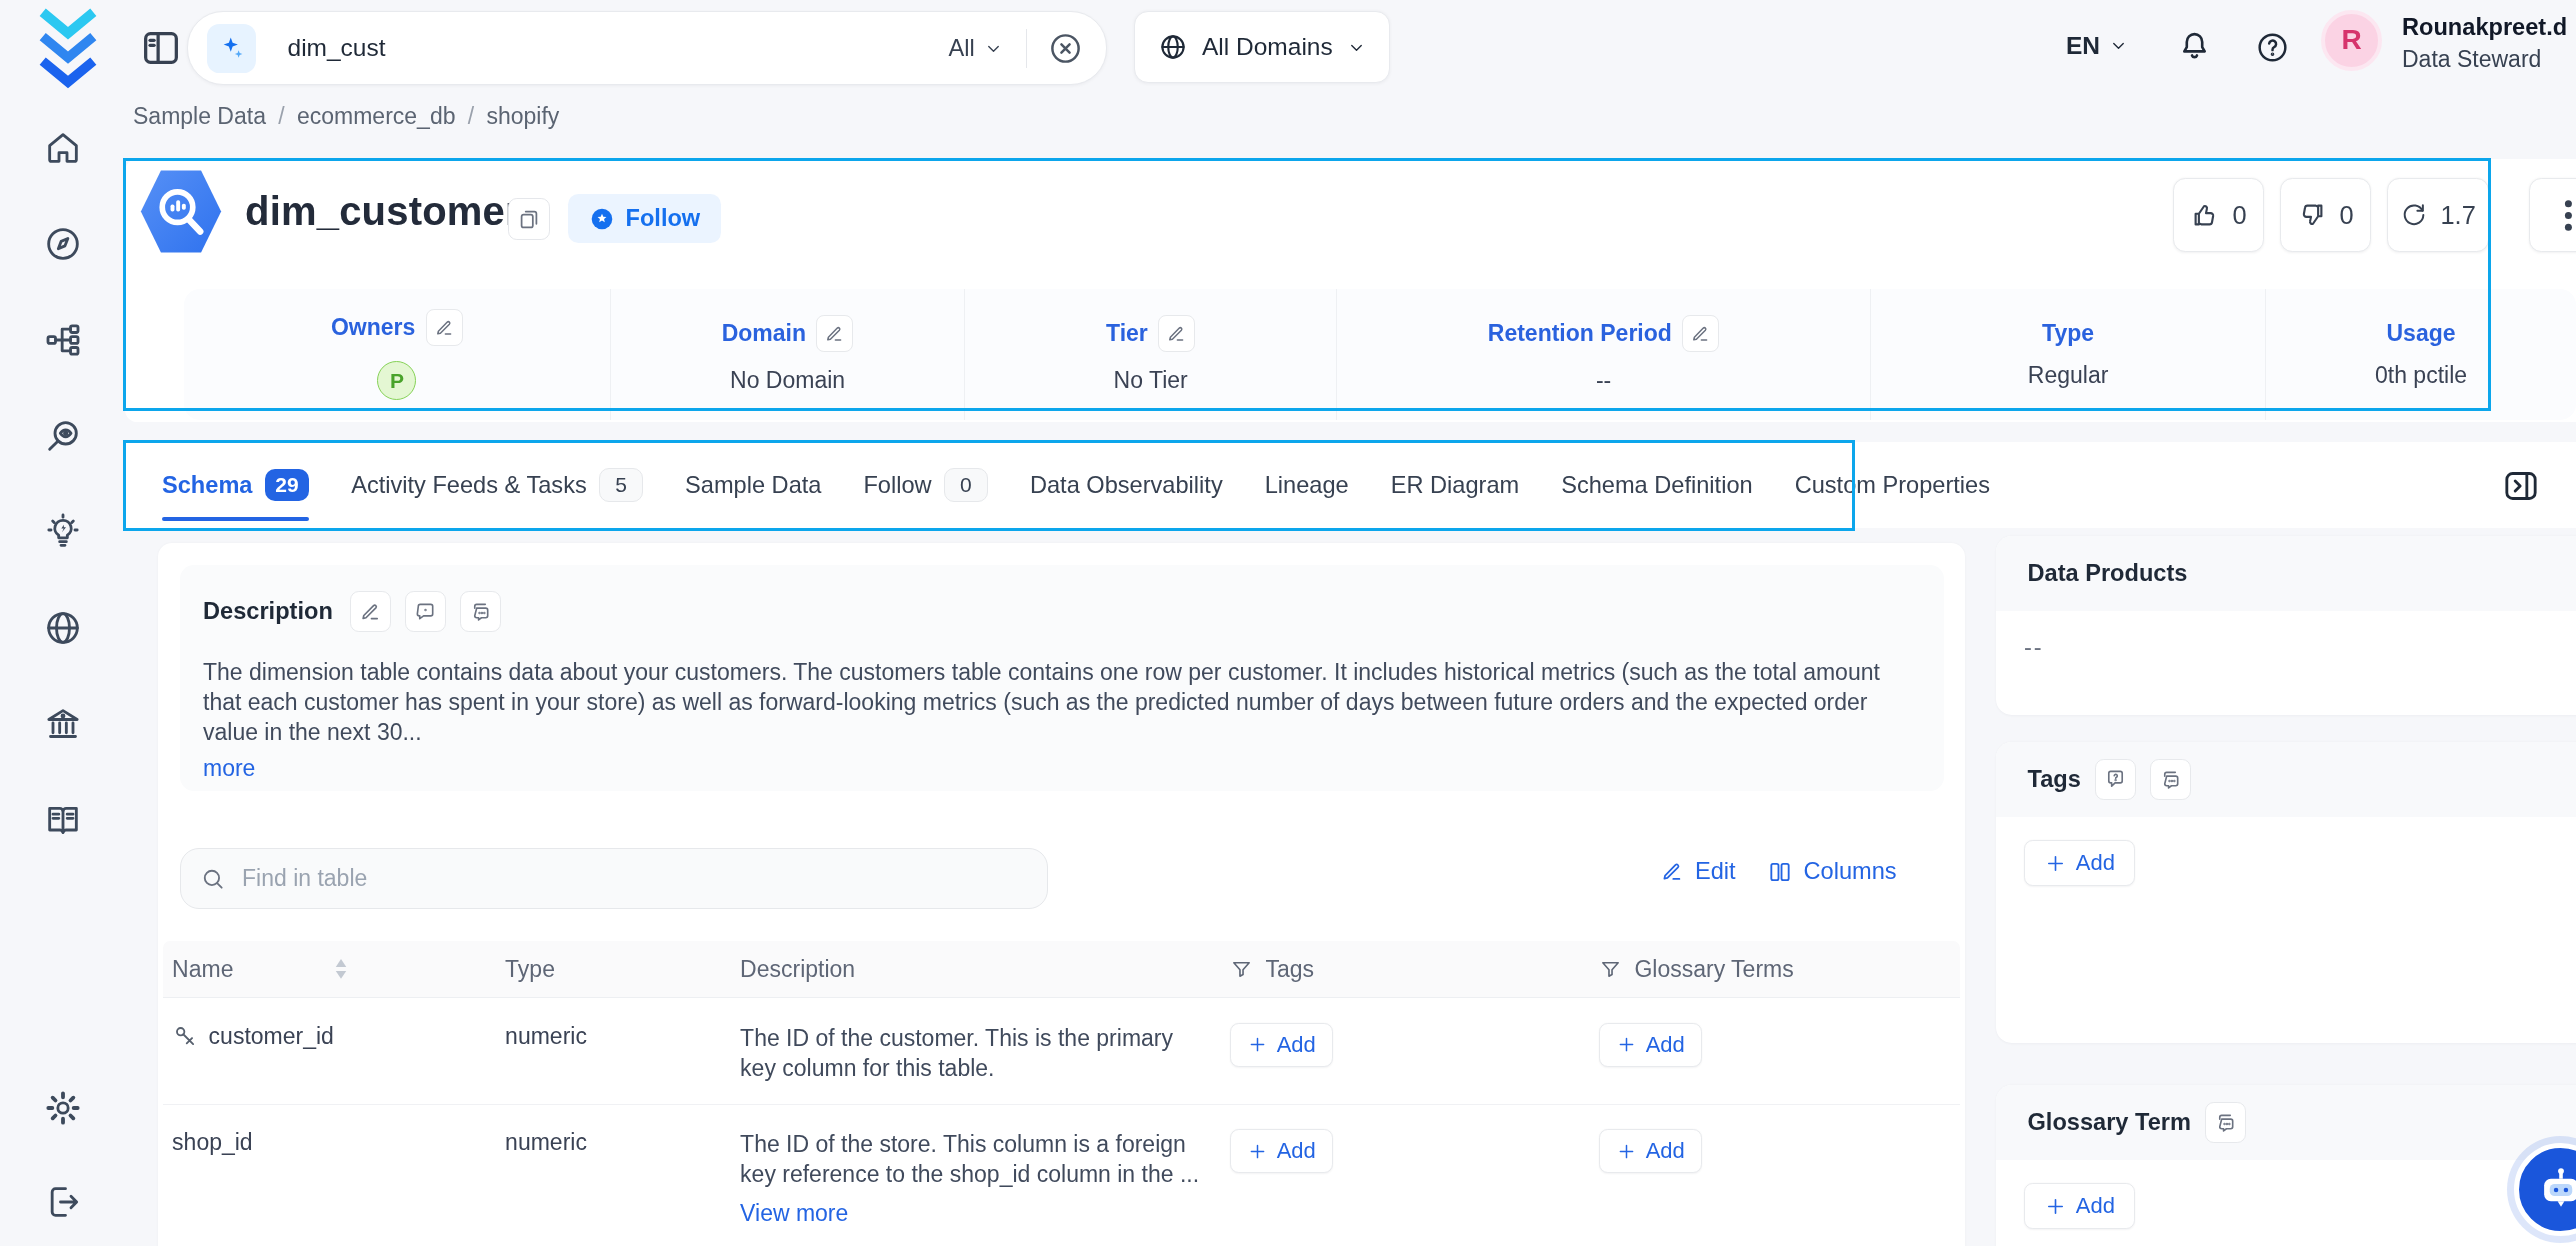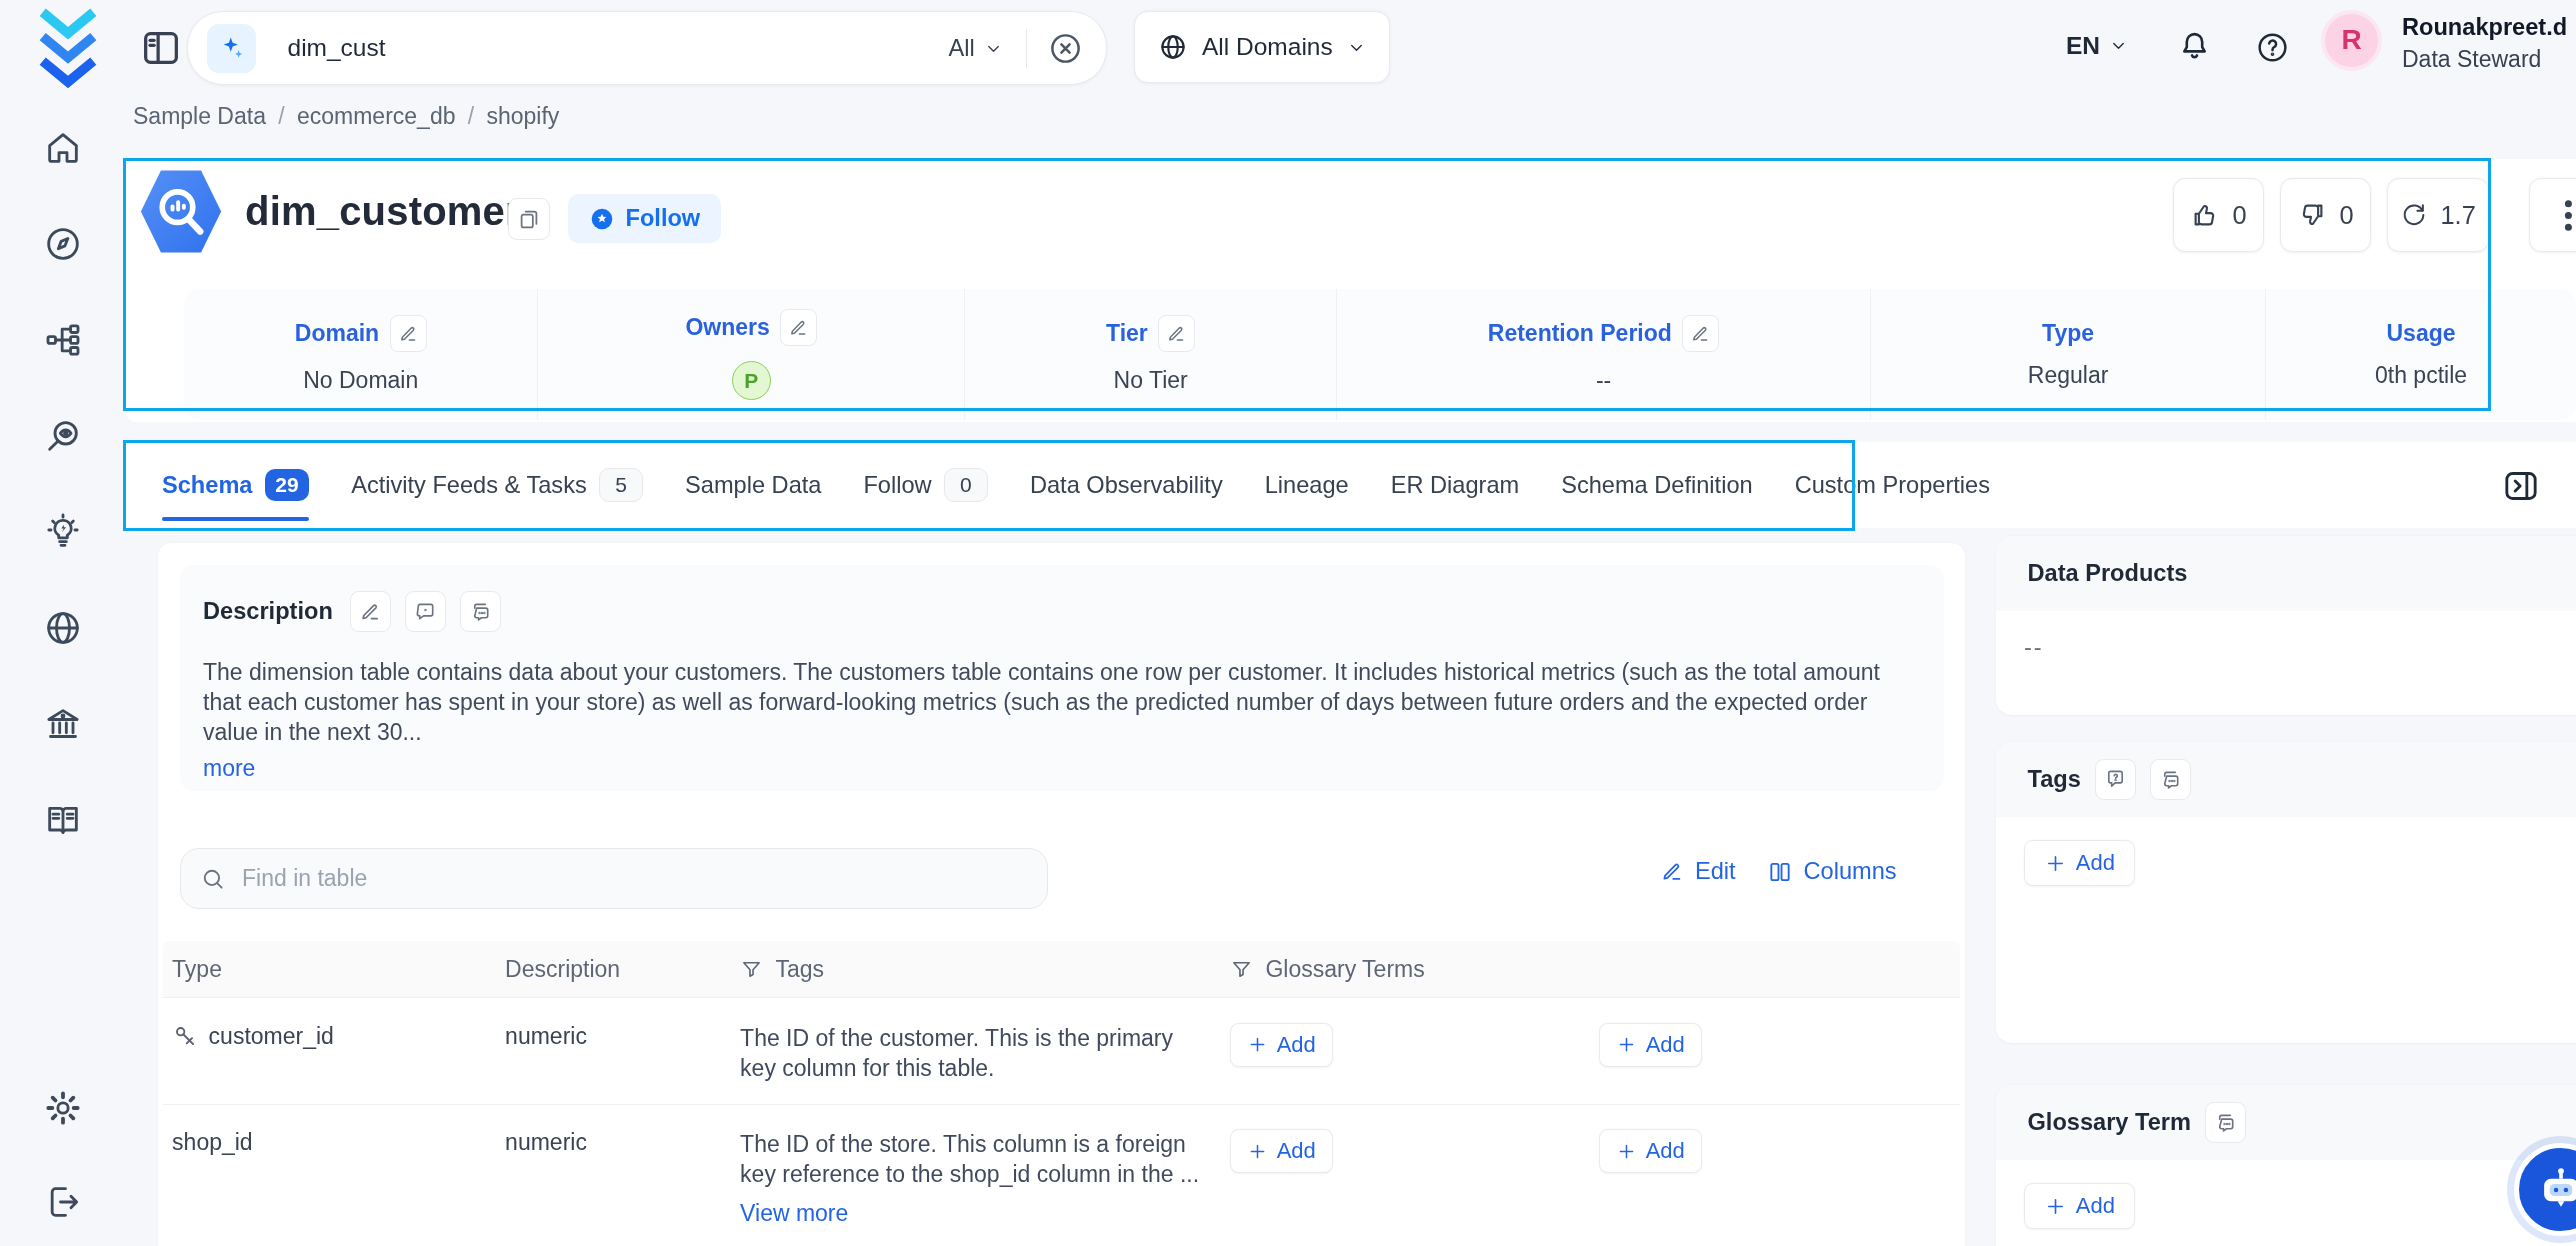--- a/index.html
+++ b/index.html
@@ -344,43 +344,43 @@
     </div>
     <div class="stat-btn" style="left:2404px;width:79px;">
       <svg width="8.8" height="35" viewBox="0 0 6 24">
         <circle cx="3" cy="4" r="2.4" fill="#374151"></circle>
           <circle cx="3" cy="12" r="2.4" fill="#374151"></circle>
           <circle cx="3" cy="20" r="2.4" fill="#374151"></circle>
       </svg>
     </div>
 
     <div class="meta-strip">
+      <div class="meta-col" style="flex:1.47">
+        <div class="meta-label">
+            <span>Owners</span>
+          <span class="meta-edit">
+              <svg class="ic" width="21" height="21" viewBox="0 0 24 24">
+                <path d="M5 16.2l-.7 3 3-.7L17.6 8.2a1.7 1.7 0 0 0-2.4-2.4zM13 19.5h6"></path>
+              </svg>
+            </span>
+          </div>
+        <div class="owner-avatar">
+            <span>P</span>
+          </div>
+      </div>
       <div class="meta-col" style="flex:1.22">
         <div class="meta-label">
             <span>Domain</span>
           <span class="meta-edit">
               <svg class="ic" width="21" height="21" viewBox="0 0 24 24">
                 <path d="M5 16.2l-.7 3 3-.7L17.6 8.2a1.7 1.7 0 0 0-2.4-2.4zM13 19.5h6"></path>
               </svg>
             </span>
           </div>
         <div class="meta-value">No Domain</div>
-      </div>
-      <div class="meta-col" style="flex:1.47">
-        <div class="meta-label">
-            <span>Owners</span>
-          <span class="meta-edit">
-              <svg class="ic" width="21" height="21" viewBox="0 0 24 24">
-                <path d="M5 16.2l-.7 3 3-.7L17.6 8.2a1.7 1.7 0 0 0-2.4-2.4zM13 19.5h6"></path>
-              </svg>
-            </span>
-          </div>
-        <div class="owner-avatar">
-            <span>P</span>
-          </div>
       </div>
       <div class="meta-col" style="flex:1.28">
         <div class="meta-label">
             <span>Tier</span>
           <span class="meta-edit">
               <svg class="ic" width="21" height="21" viewBox="0 0 24 24">
                 <path d="M5 16.2l-.7 3 3-.7L17.6 8.2a1.7 1.7 0 0 0-2.4-2.4zM13 19.5h6"></path>
               </svg>
             </span>
           </div>
@@ -503,20 +503,31 @@
       <svg class="ic" width="26" height="26" viewBox="0 0 24 24">
           <rect x="4" y="4.5" width="6.6" height="15" rx="1.5"></rect>
           <rect x="13.4" y="4.5" width="6.6" height="15" rx="1.5"></rect>
         </svg>
       <span>Columns</span>
     </div>
 
     <div class="schema-grid">
       <div class="grid-row thead">
         <div class="th">
+          <span>Name</span>
+          <span class="sorter">
+            <svg width="14" height="8.8" viewBox="0 0 16 10">
+                <path d="M8 0l6 9H2z" fill="#C3C9D2"></path>
+              </svg>
+            <svg width="14" height="8.8" viewBox="0 0 16 10">
+                <path d="M8 10L2 1h12z" fill="#C3C9D2"></path>
+              </svg>
+          </span>
+        </div>
+        <div class="th">
             <span>Type</span>
           </div>
         <div class="th">
             <span>Description</span>
           </div>
         <div class="th">
           <svg class="ic" width="23" height="23" viewBox="0 0 24 24" style="color:#5E6676">
               <path d="M4 5h16l-6.4 7.2v5L10.4 19v-6.8z"></path>
             </svg>
           <span>Tags</span>

